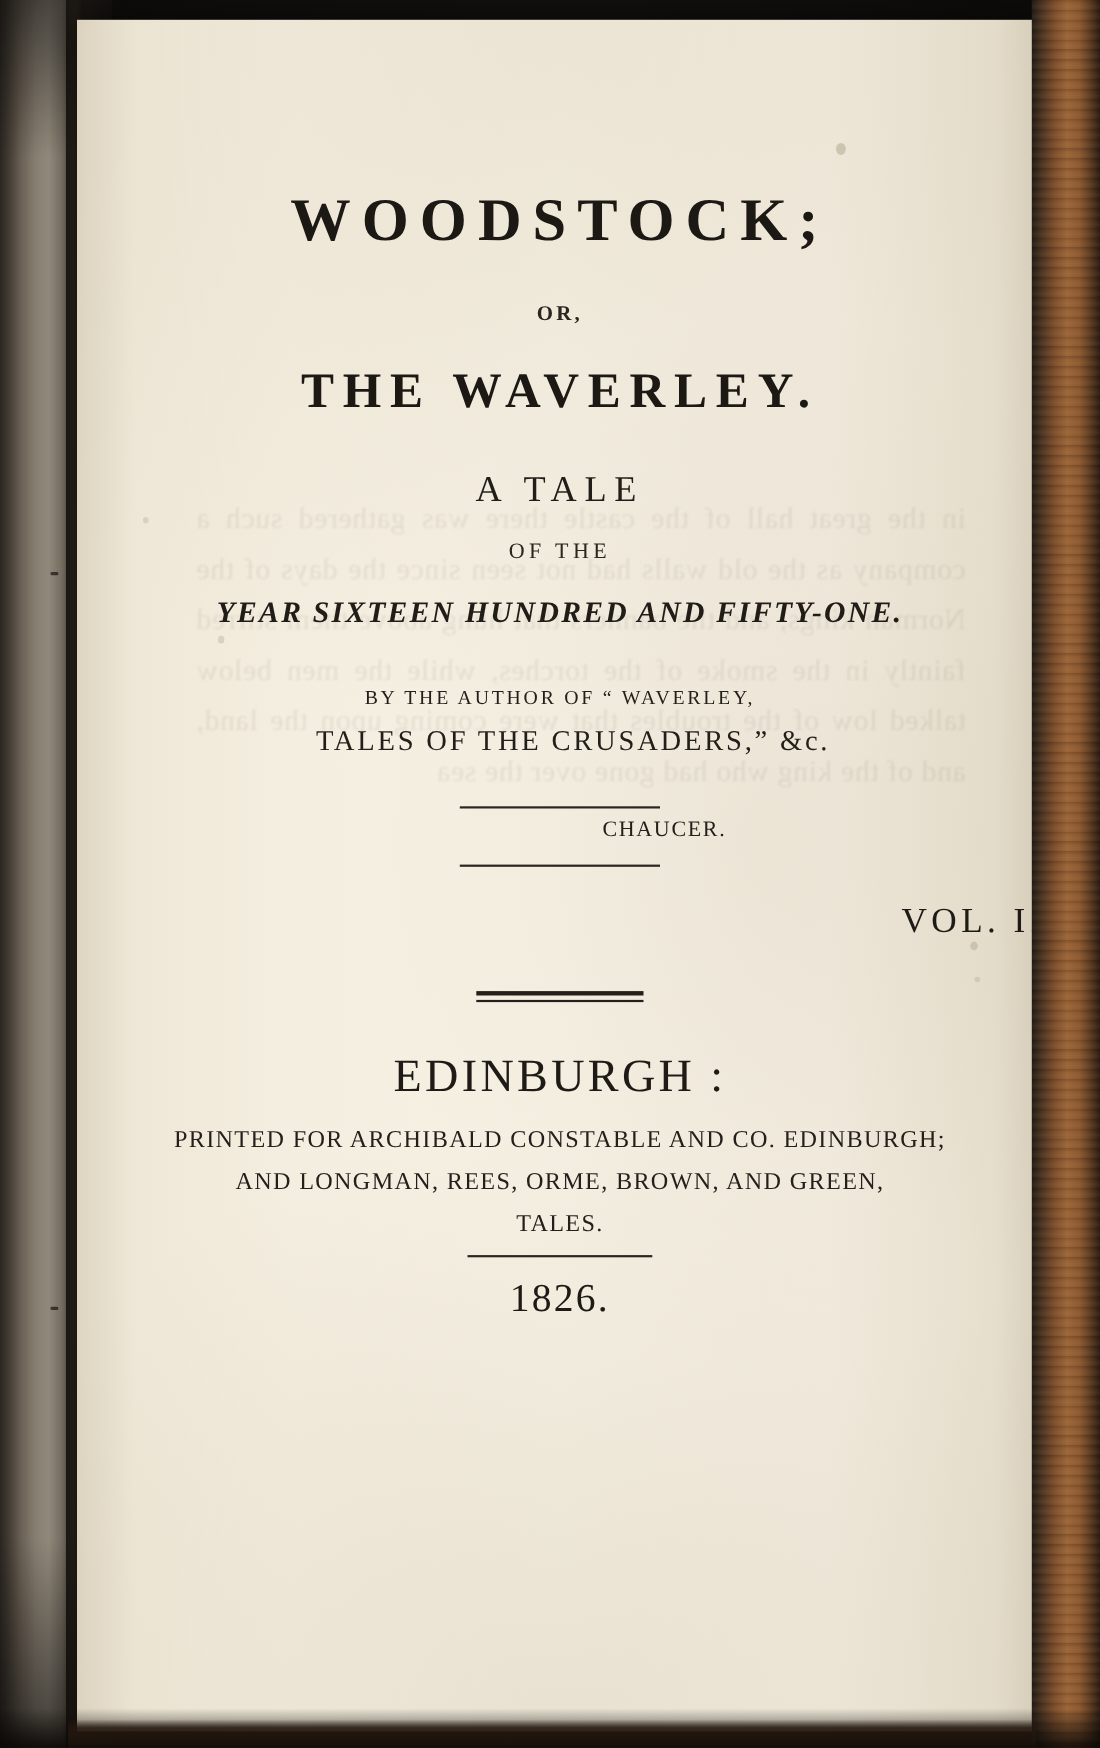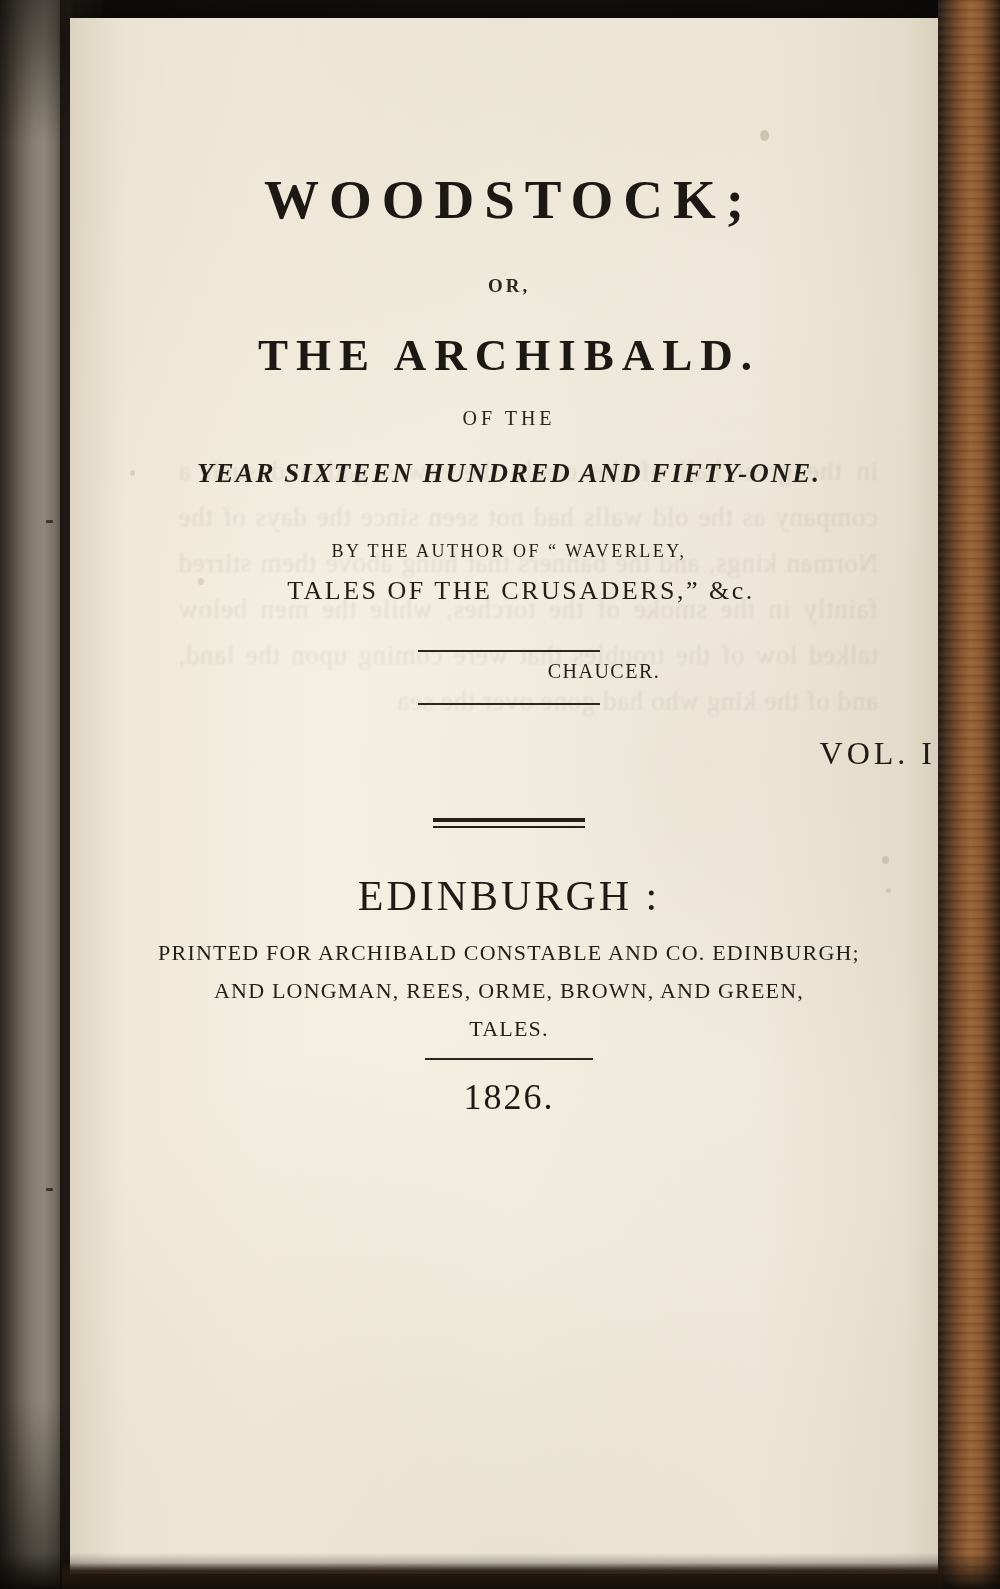--- a/index.html
+++ b/index.html
@@ -332,21 +332,22 @@
 
     <div class="foxing" style="left:690px; top:112px; width:9px; height:11px;"></div>
     <div class="foxing" style="left:128px; top:560px; width:6px; height:7px; opacity:.22;"></div>
     <div class="foxing" style="left:812px; top:838px; width:7px; height:8px; opacity:.25;"></div>
     <div class="foxing" style="left:60px; top:452px; width:5px; height:6px; opacity:.20;"></div>
     <div class="foxing" style="left:816px; top:870px; width:5px; height:5px; opacity:.20;"></div>
 
     <div class="content">
       <p class="t title-main">WOODSTOCK;</p>
       <p class="t title-or">OR,</p>
-      <p class="t title-sub">THE ARCHIBALD.</p>
+      <p class="t title-sub">THE WAVERLEY.</p>
+      <p class="t title-tale">A TALE</p>
       <p class="t title-ofthe">OF THE</p>
       <p class="t title-year">YEAR SIXTEEN HUNDRED AND FIFTY-ONE.</p>
 
       <p class="t byline1">BY THE AUTHOR OF “ WAVERLEY,</p>
       <p class="t byline2">TALES OF THE CRUSADERS,” &amp;c.</p>
 
       <div class="rule-short"></div>
       <p class="t epigraph-attr">CHAUCER.</p>
       <div class="rule-short2"></div>
 

